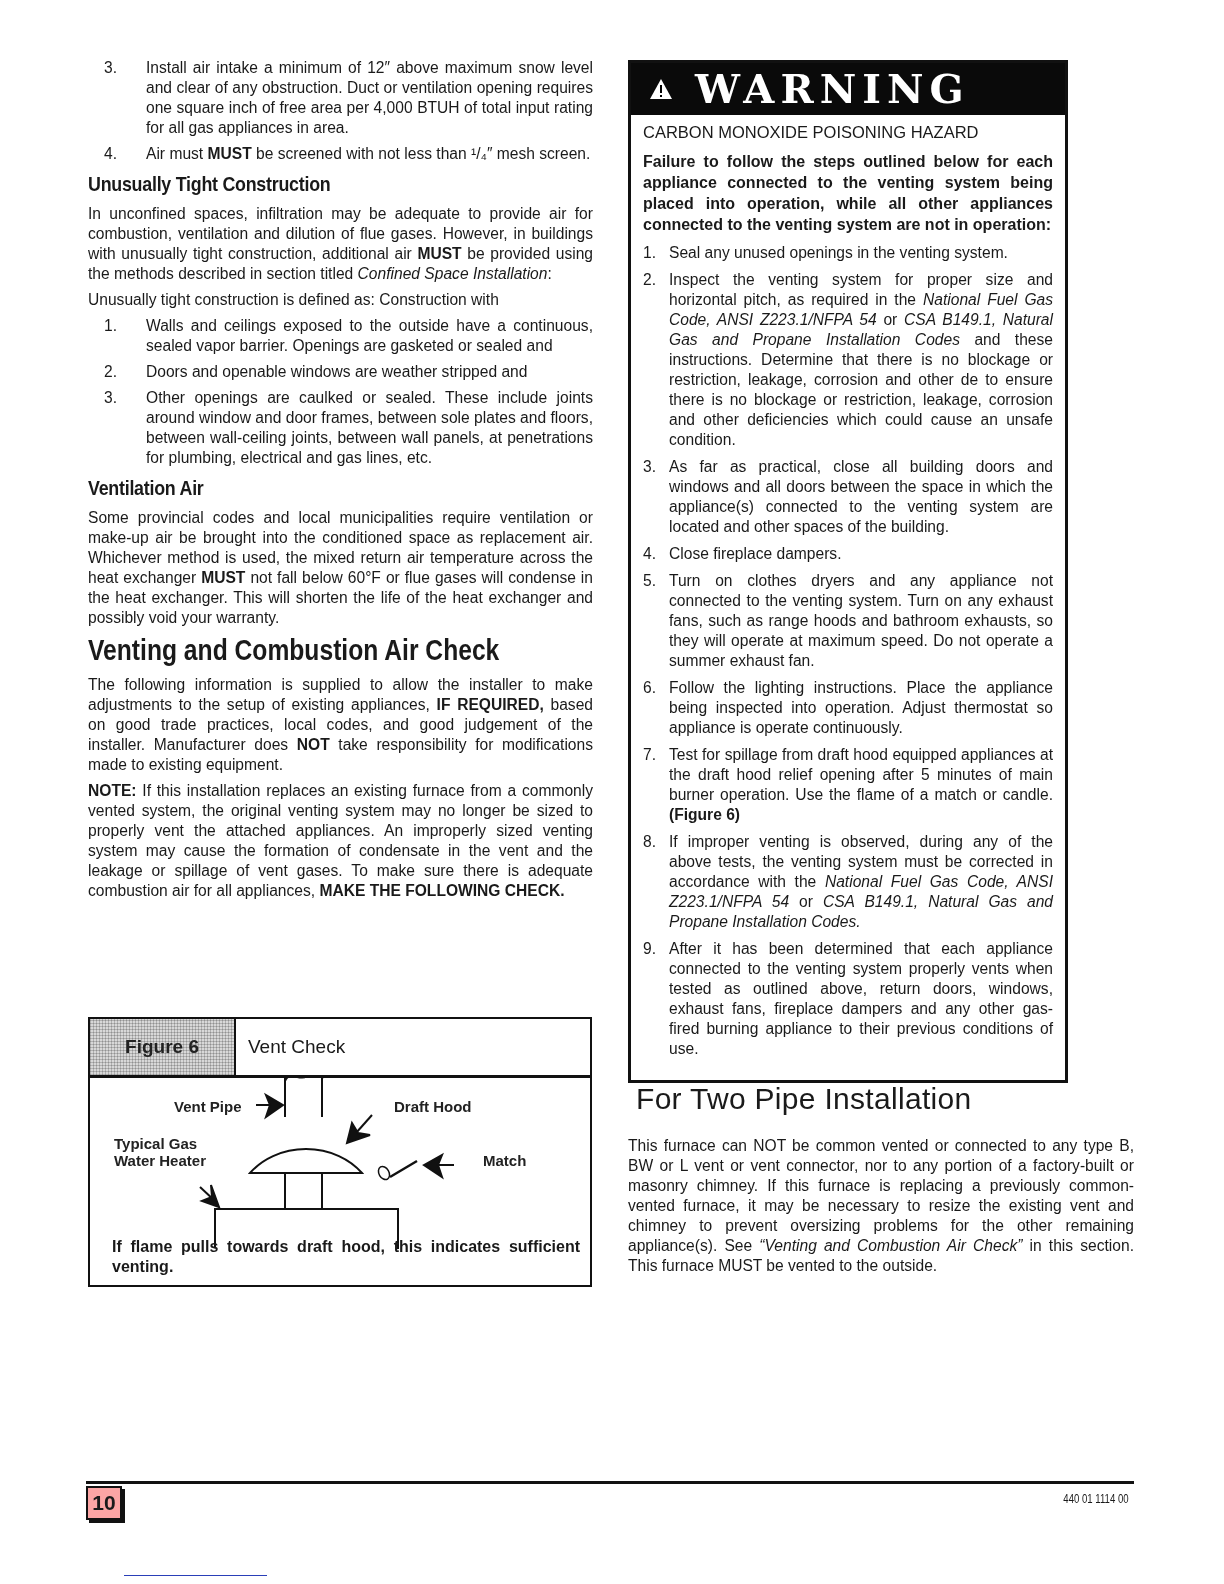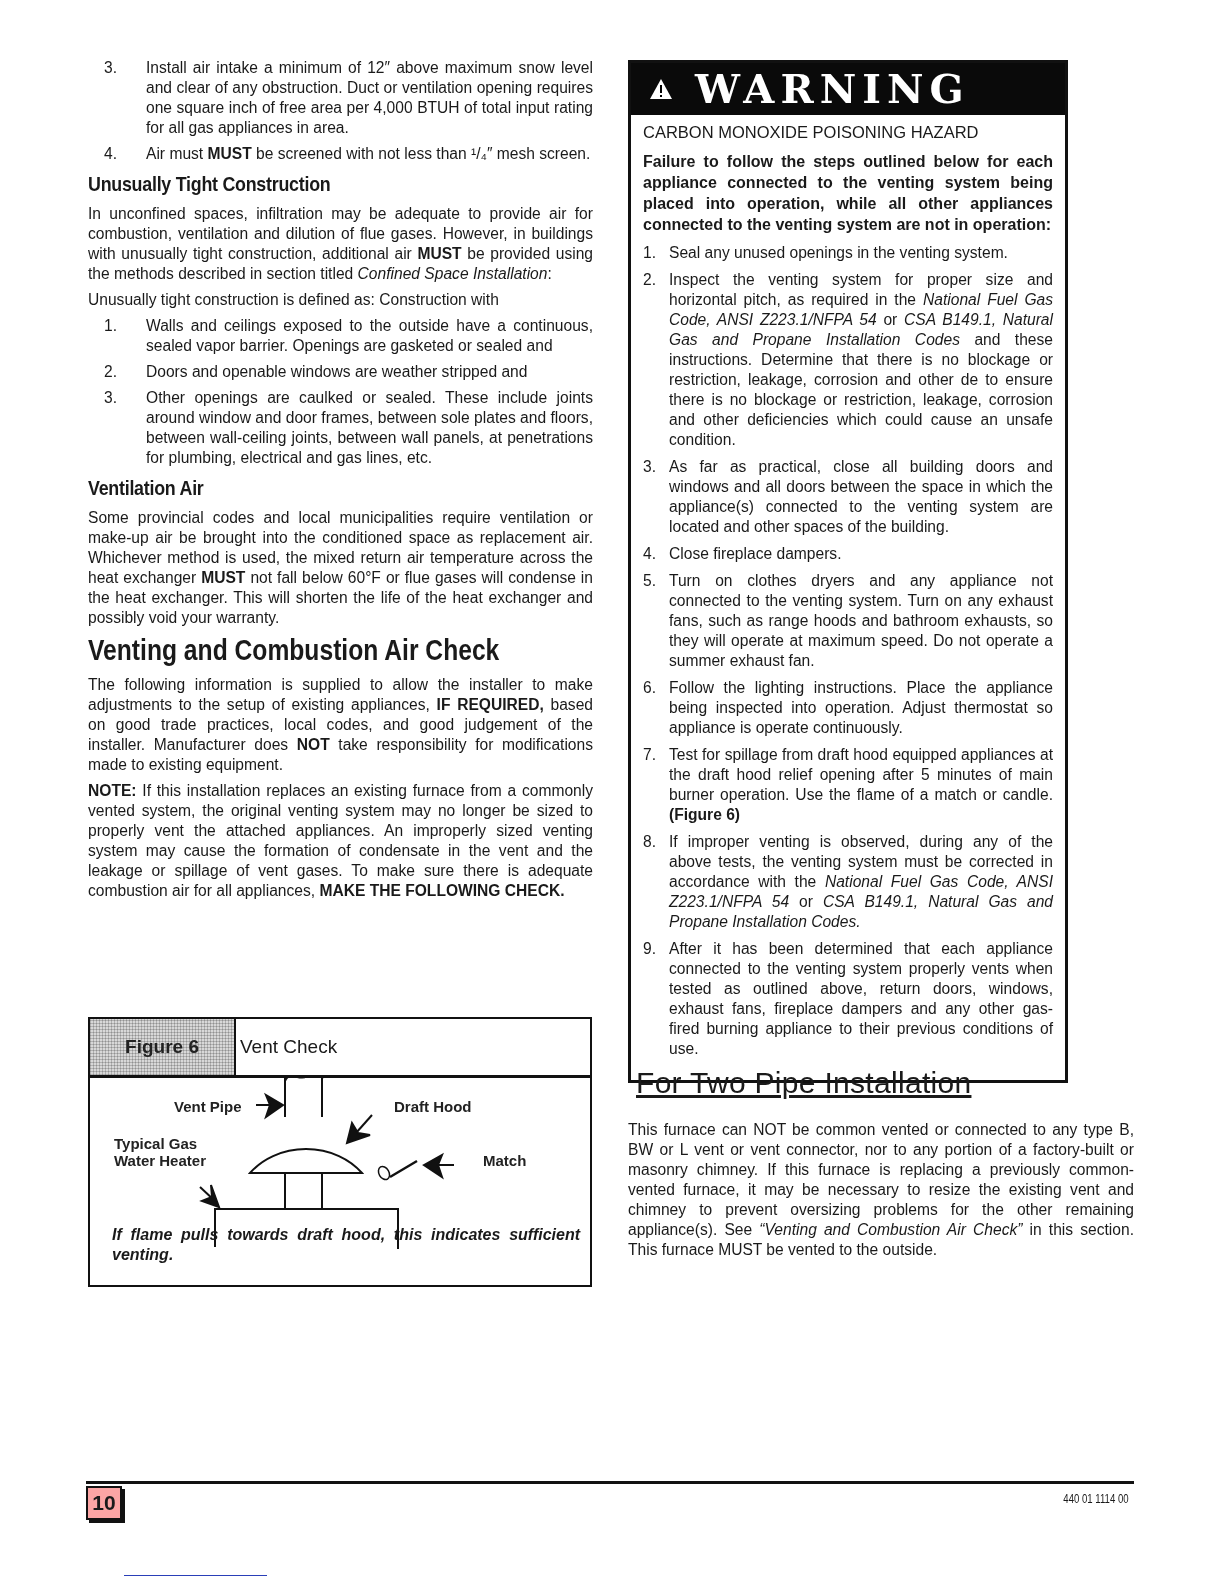--- a/index.html
+++ b/index.html
@@ -24,25 +24,25 @@
   .w-item { display: flex; font-size: 15.6px; line-height: 20px; margin-bottom: 7px; }
   .w-item .num { width: 26px; flex: none; }
   .w-item .txt { flex: 1; text-align: justify; }
   .figure { position: absolute; left: 88px; top: 1017px; width: 500px; height: 266px; border: 2px solid #111; }
   .fig-head { height: 56px; border-bottom: 3px solid #111; display: flex; }
   .fig-label { width: 144px; border-right: 2px solid #111; display: flex; align-items: center; justify-content: center;
                background-color: #d8d8d8;
                background-image: repeating-linear-gradient(0deg, rgba(0,0,0,0.18) 0 1px, transparent 1px 3px),
                                  repeating-linear-gradient(90deg, rgba(0,0,0,0.18) 0 1px, transparent 1px 3px);
                font-size: 19px; font-weight: bold; color: #222; }
-  .fig-title { padding-left: 4px; display: flex; align-items: center; font-size: 19px; }
+  .fig-title { padding-left: 12px; display: flex; align-items: center; font-size: 19px; }
   .fig-svg { position: absolute; left: 0; top: 58px; }
-  .fig-caption { position: absolute; left: 22px; right: 10px; bottom: 20px; font-size: 16px; font-weight: bold; line-height: 20px; text-align: justify; font-style: italic; }
+  .fig-caption { position: absolute; left: 22px; right: 10px; bottom: 8px; font-size: 16px; font-weight: bold; line-height: 20px; text-align: justify; }
   .two-pipe { position: absolute; left: 628px; top: 1066px; width: 506px; }
-  .two-pipe h1 { font-size: 30px; font-weight: normal; margin: 0 0 20px 8px; letter-spacing: 0.3px; text-decoration: underline; }
+  .two-pipe h1 { font-size: 30px; font-weight: normal; margin: 16px 0 20px 8px; letter-spacing: 0.3px; }
   .footer-rule { position: absolute; left: 86px; top: 1481px; width: 1048px; height: 3px; background: #111; }
   .page-num { position: absolute; left: 86px; top: 1486px; width: 32px; height: 30px; border: 2px solid #111;
               box-shadow: 3px 3px 0 #111; font-size: 21px; font-weight: bold; display: flex; align-items: center; justify-content: center; background: #fca5a5; }
   .doc-code { position: absolute; right: 95px; top: 1492px; font-size: 12px; transform: scaleX(0.8); transform-origin: right; }
   .blue-line { position: absolute; left: 124px; top: 1575px; width: 143px; height: 1px; background: #2a3fb8; }
   b { font-weight: bold; }
   i { font-style: italic; }
 </style>
 </head>
 <body>

